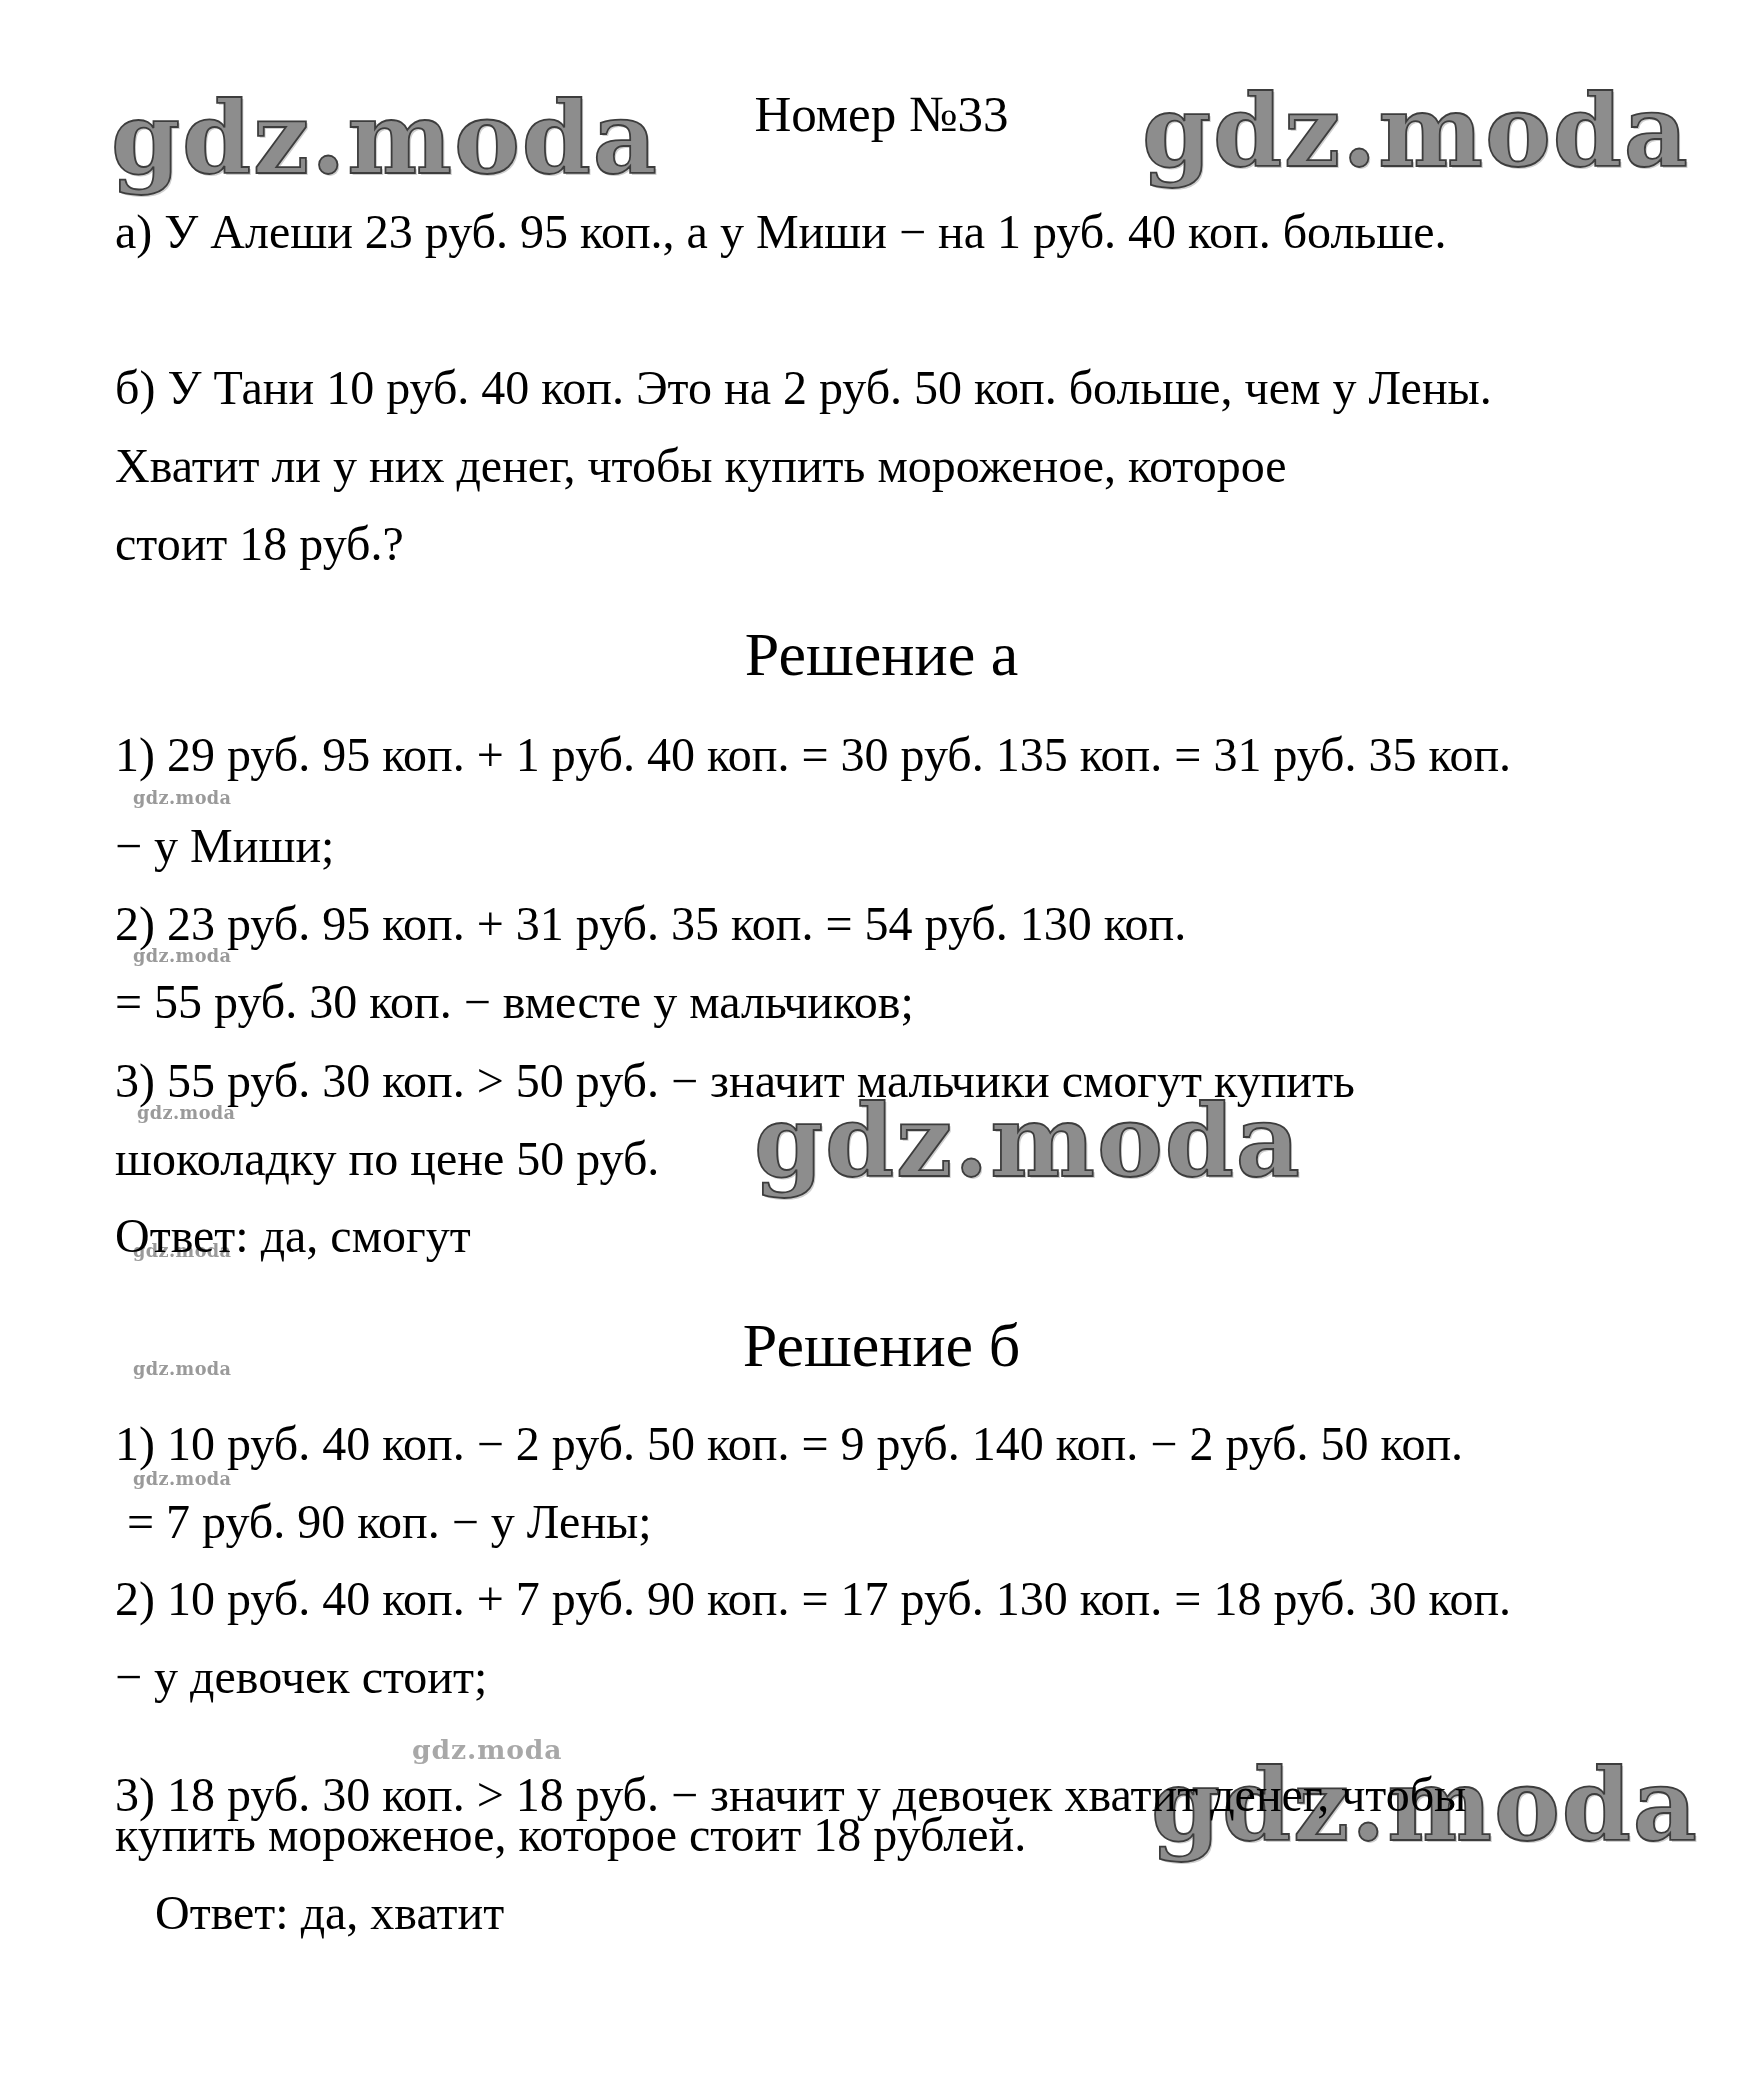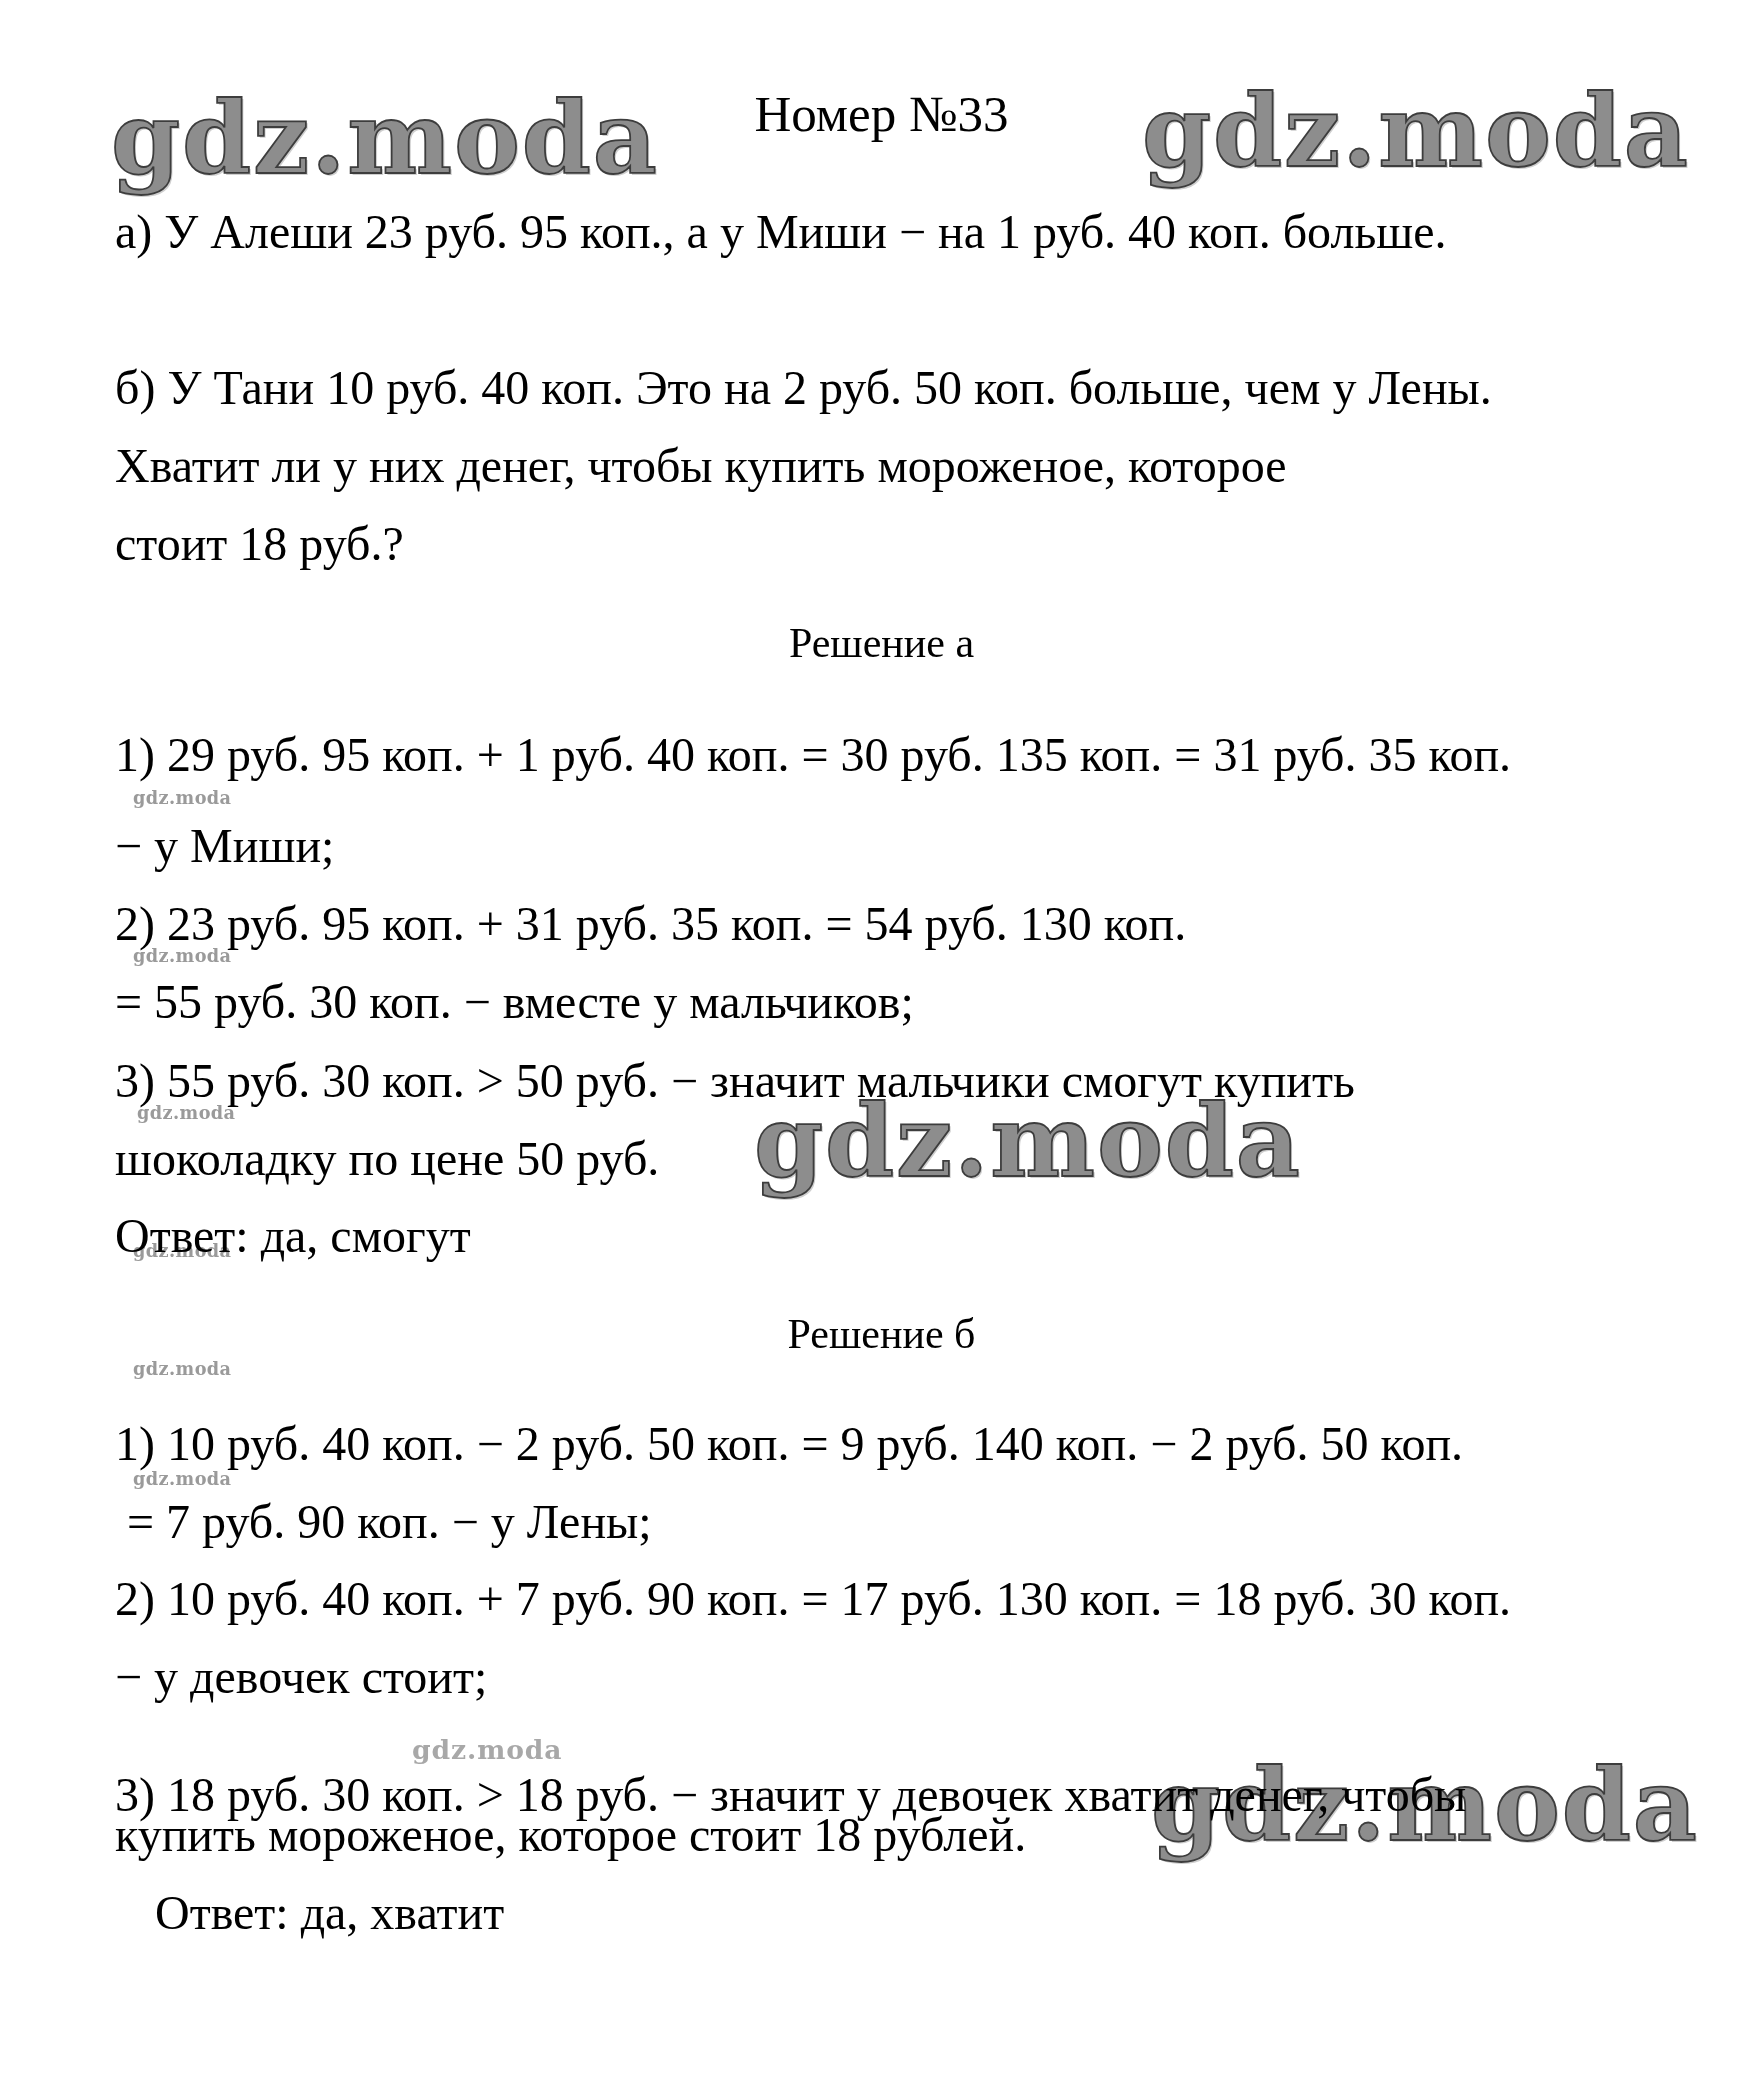--- a/index.html
+++ b/index.html
@@ -32,21 +32,21 @@
     left: 115px;
     font-size: 48px;
     line-height: 1.25;
     white-space: nowrap;
   }
   .heading {
     position: absolute;
     left: 0;
     width: 100%;
     text-align: center;
-    font-size: 42px;
+    font-size: 62px;
     font-weight: 400;
   }
   .wm-large {
     position: absolute;
     font-family: "DejaVu Serif", serif;
     font-weight: 700;
     font-size: 99px;
     line-height: 1;
     letter-spacing: 1.8px;
     color: #8d8d8d;

